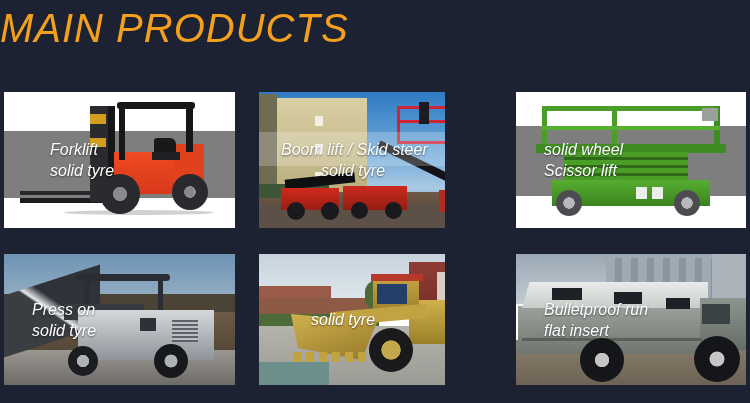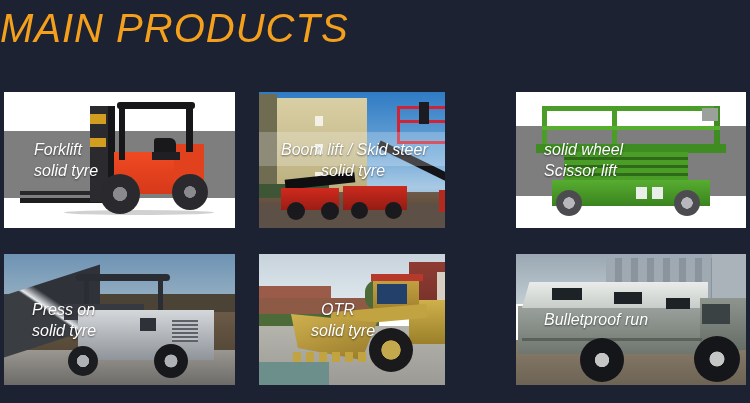--- a/index.html
+++ b/index.html
@@ -93,21 +93,21 @@
   }
   .caption-line {
     font-size: 16px;
     font-style: italic;
     color: #ffffff;
     line-height: 21px;
     white-space: nowrap;
     padding-left: 14px;
     text-shadow: 0 1px 2px rgba(0,0,0,.55);
   }
-  .cap-indent-1 { padding-left: 30px; }
+  .cap-indent-1 { padding-left: 46px; }
   .cap-indent-2 { padding-left: 22px; }
   .cap-indent-3 { padding-left: 28px; }
   .cap-indent-4 { padding-left: 62px; }
   .cap-indent-5 { padding-left: 52px; }
 
   
   .grey-band {
     position: absolute;
     left: 0; width: 100%;
     background: #7e7e7e;
@@ -367,21 +367,20 @@
         <div class="layer t5-cab"></div>
         <div class="layer t5-glass"></div>
         <div class="layer t5-cabtop"></div>
         <div class="layer t5-arm"></div>
         <div class="layer t5-bucket"></div>
         <div class="layer t5-teeth"></div>
         <div class="layer t5-w1"></div>
         <div class="layer t5-w2"></div>
       </div>
       <div class="caption">
-        <div class="caption-line cap-indent-4">OTR</div>
         <div class="caption-line cap-indent-5">solid tyre</div>
       </div>
     </div>
 
     <div class="tile tile-r2 tile-c3">
       <div class="scene">
         <div class="layer t6-sky"></div>
         <div class="layer t6-city"></div>
         <div class="layer t6-city2"></div>
         <div class="layer t6-greenery"></div>
@@ -392,17 +391,18 @@
         <div class="layer t6-wind"></div>
         <div class="layer t6-port1"></div>
         <div class="layer t6-port2"></div>
         <div class="layer t6-port3"></div>
         <div class="layer t6-stripe"></div>
         <div class="layer t6-w1"></div>
         <div class="layer t6-w2"></div>
       </div>
       <div class="caption">
         <div class="caption-line cap-indent-3">Bulletproof run</div>
+        <div class="caption-line cap-indent-3">flat insert</div>
       </div>
     </div>
 
   </div>
 </div>
 
 </body></html>

